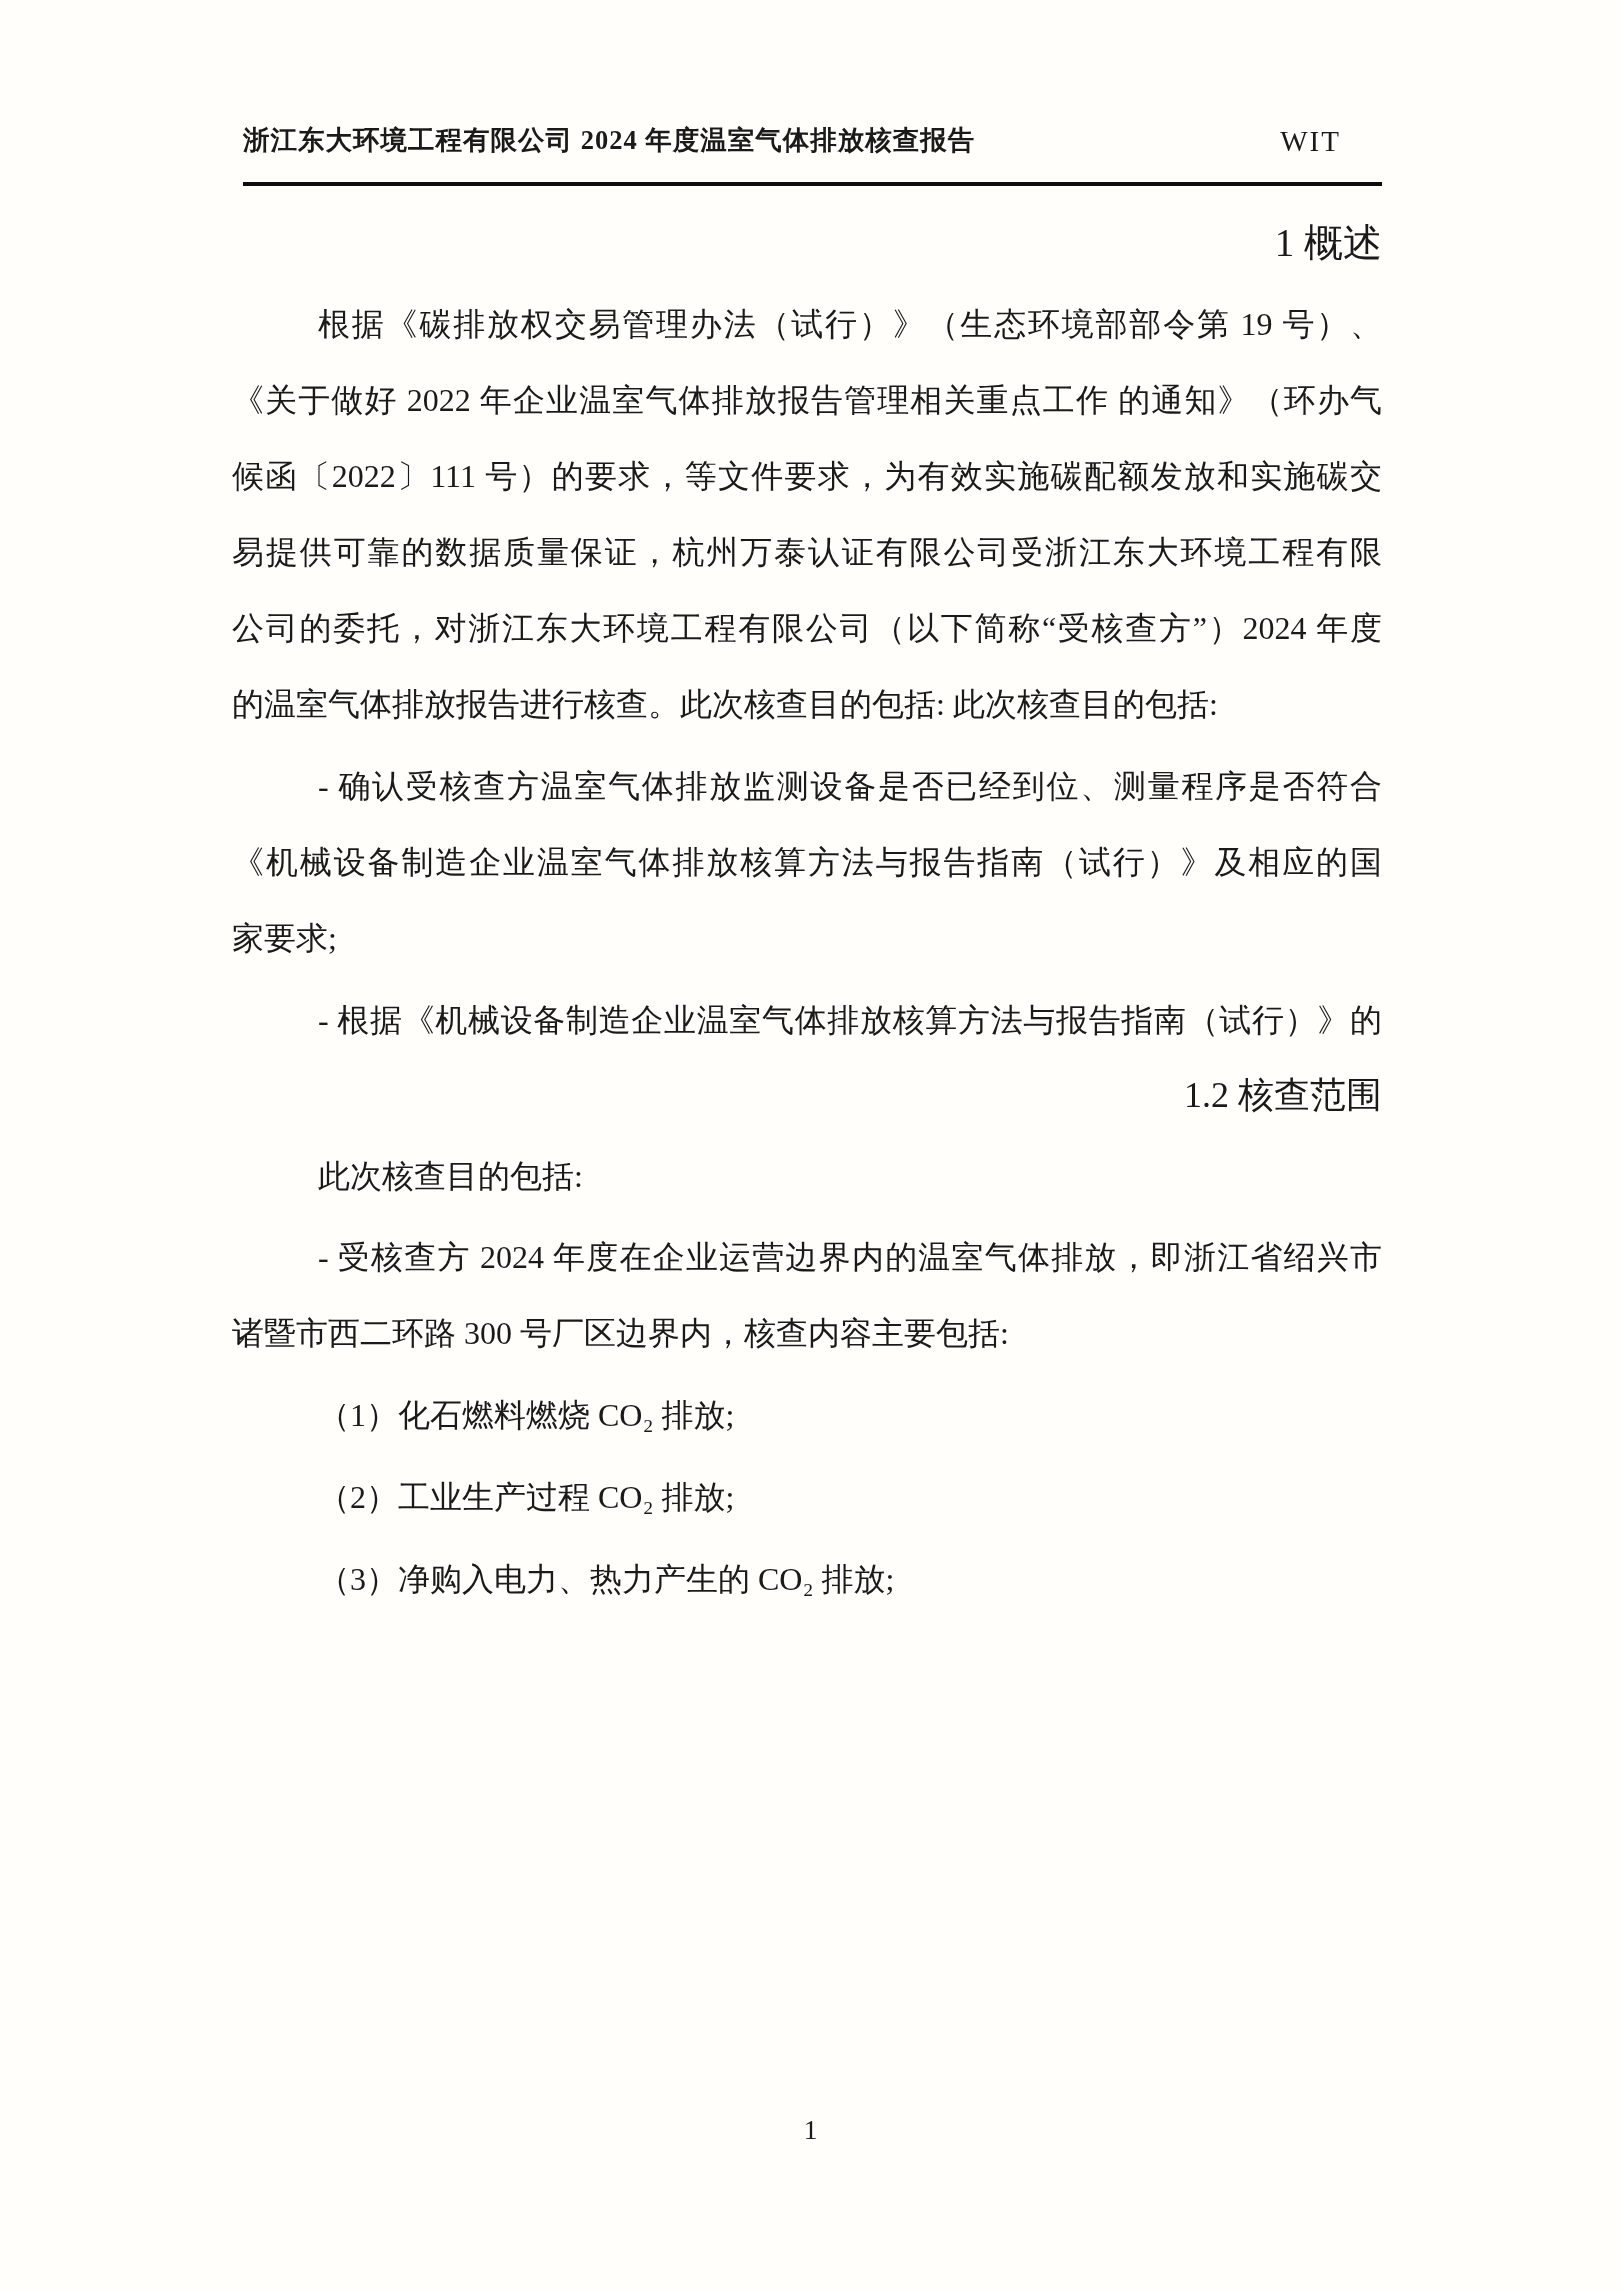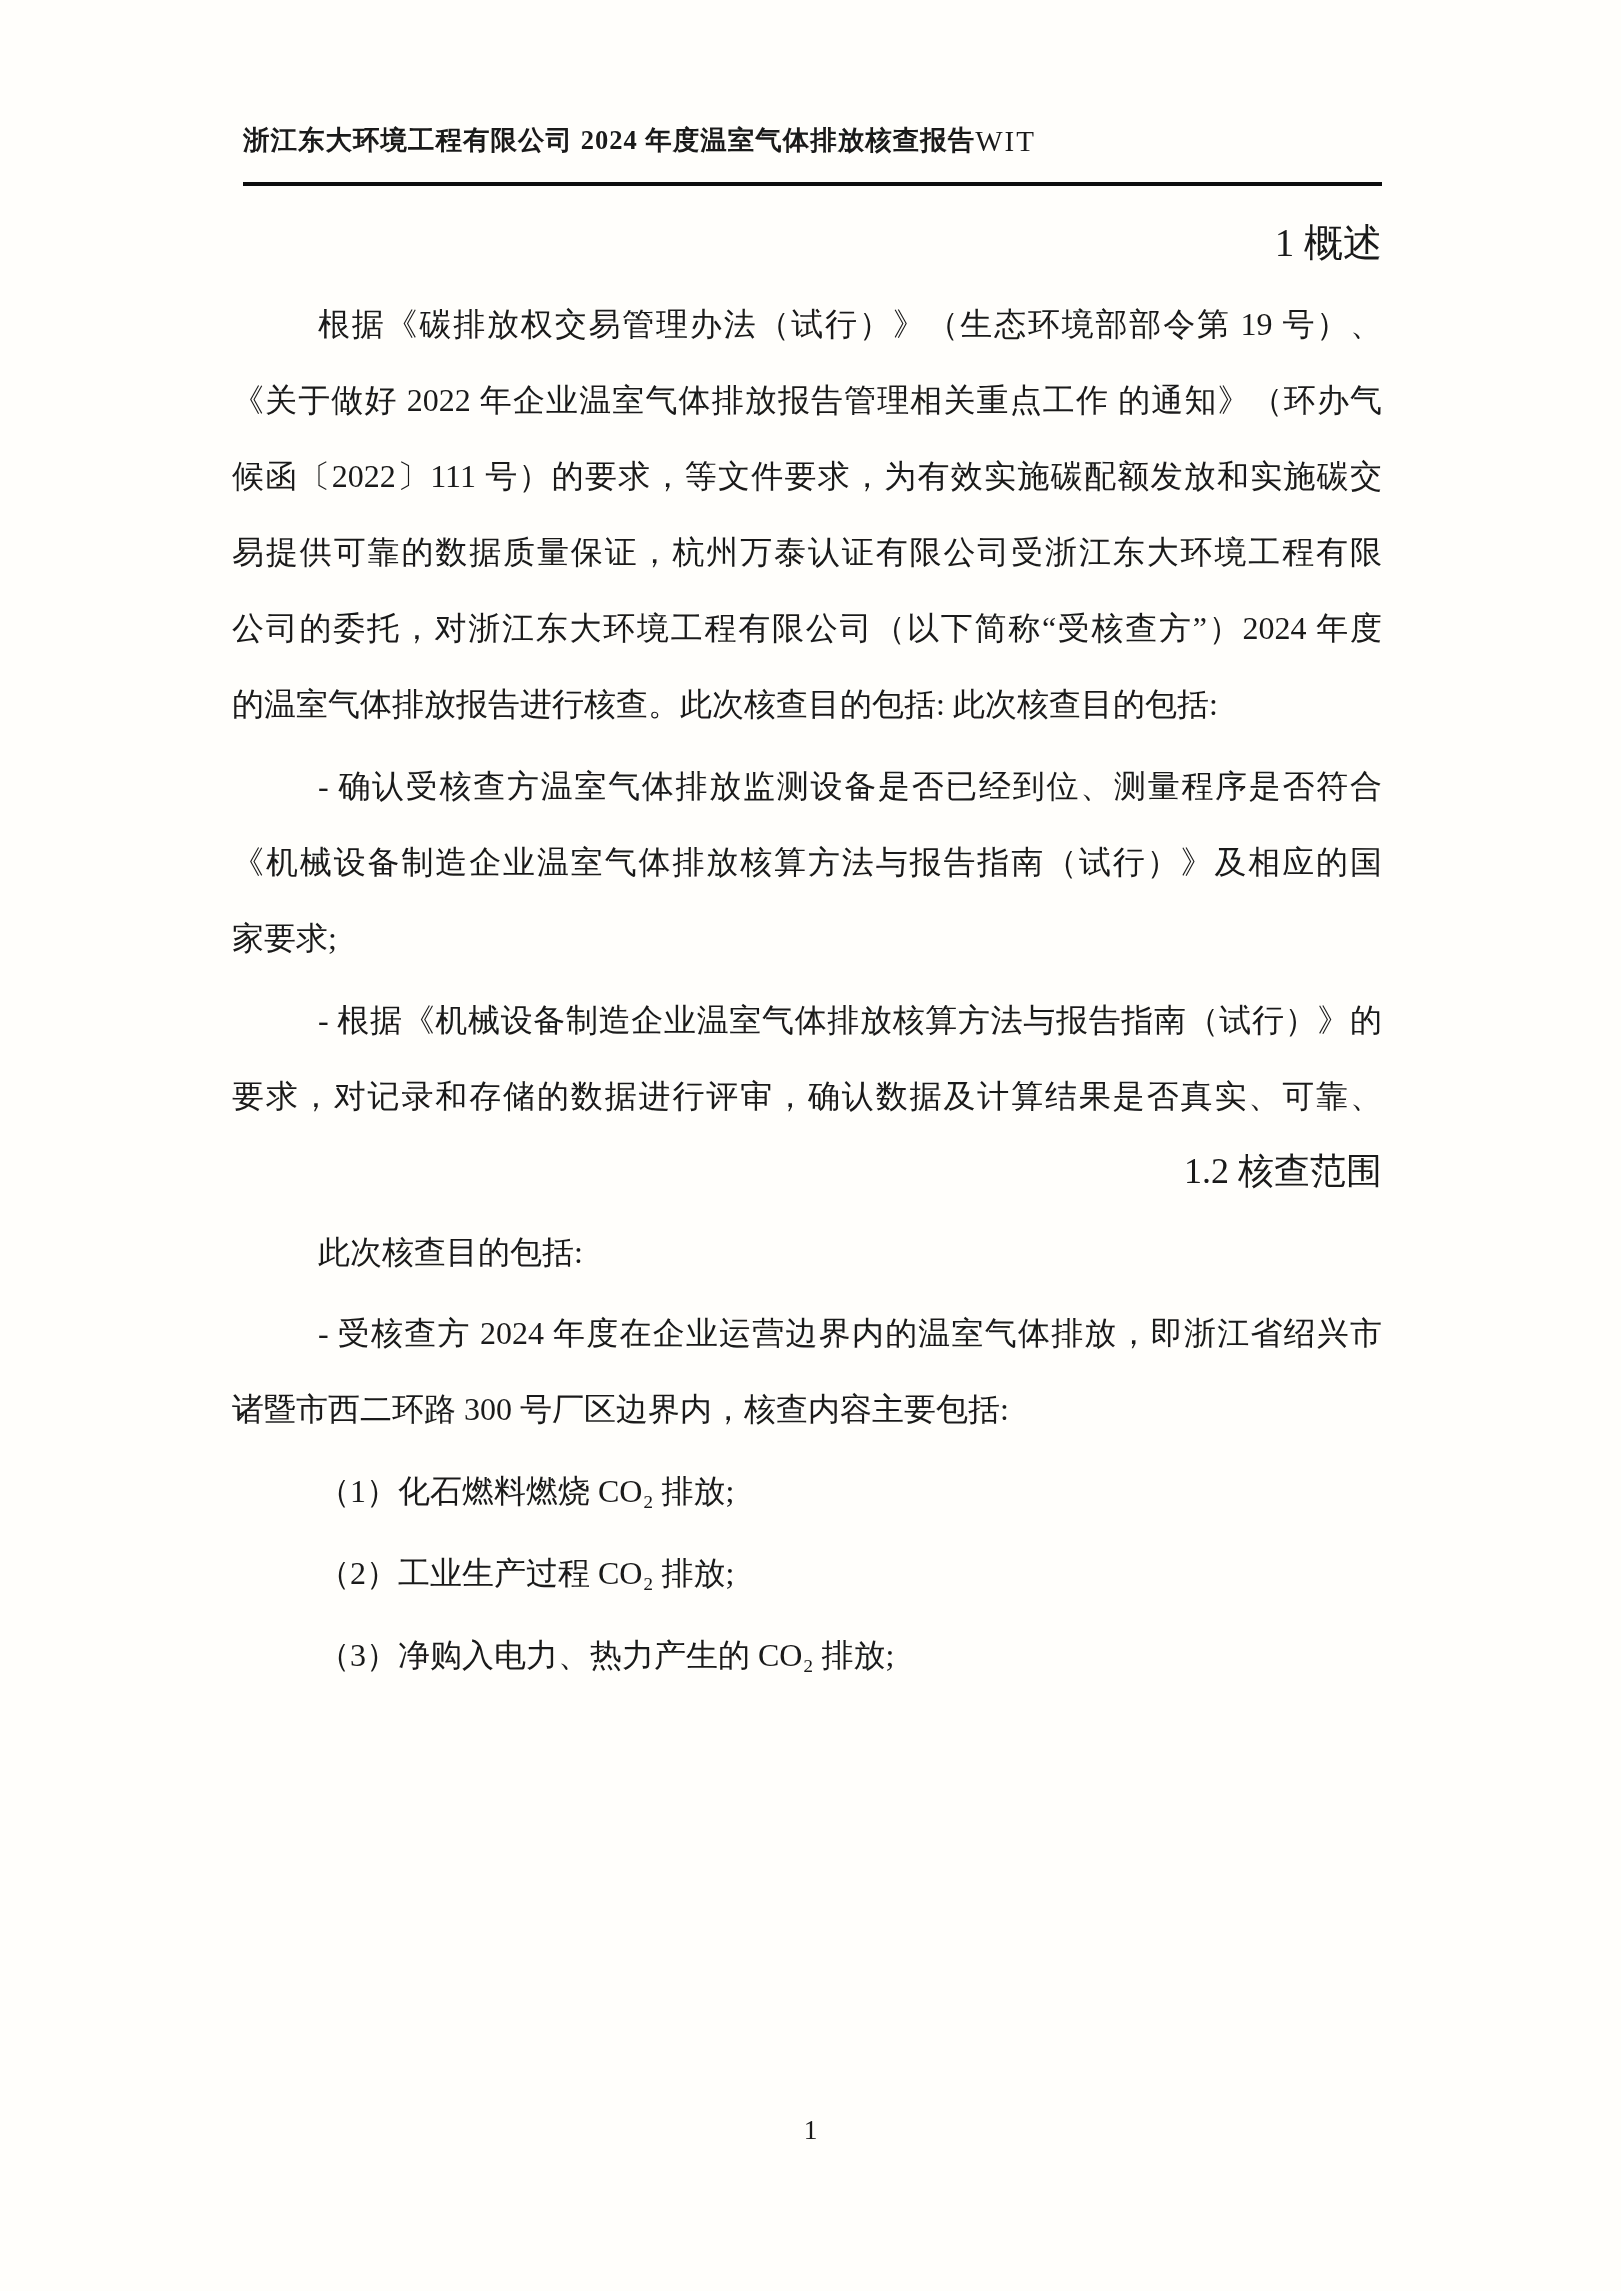--- a/index.html
+++ b/index.html
@@ -9,21 +9,21 @@
     width:1621px;height:2292px;
     margin:0 auto;
     background:#fffefb;
     color:#1a1a1a;
     overflow:hidden;
   }
   
   .header-row{
     position:absolute;
     left:243px;right:239px;top:122px;
-    display:flex;align-items:flex-end;
+    display:flex;justify-content:space-between;align-items:flex-end;
   }
   .header-title{
     font-size:26.5px;font-weight:bold;
     letter-spacing:1px;white-space:nowrap;
   }
   .header-logo{
     font-size:29px;font-weight:500;letter-spacing:2px;
     padding-right:41px;
   }
   .header-rule{
@@ -76,21 +76,20 @@
         <div class="line">公司的委托，对浙江东大环境工程有限公司（以下简称“受核查方”）2024 年度</div>
         <div class="line last">的温室气体排放报告进行核查。此次核查目的包括: 此次核查目的包括:</div>
       </div>
       <div class="para">
         <div class="line ind">- 确认受核查方温室气体排放监测设备是否已经到位、测量程序是否符合</div>
         <div class="line">《机械设备制造企业温室气体排放核算方法与报告指南（试行）》及相应的国</div>
         <div class="line last">家要求;</div>
       </div>
       <div class="para">
         <div class="line ind">- 根据《机械设备制造企业温室气体排放核算方法与报告指南（试行）》的</div>
-        <div class="line">要求，对记录和存储的数据进行评审，确认数据及计算结果是否真实、可靠、</div>
       </div>
       <div class="heading h2">1.2 核查范围</div>
       <div class="para">
         <div class="line ind last">此次核查目的包括:</div>
       </div>
       <div class="para">
         <div class="line ind">- 受核查方 2024 年度在企业运营边界内的温室气体排放，即浙江省绍兴市</div>
         <div class="line last">诸暨市西二环路 300 号厂区边界内，核查内容主要包括:</div>
       </div>
       <div class="para">

